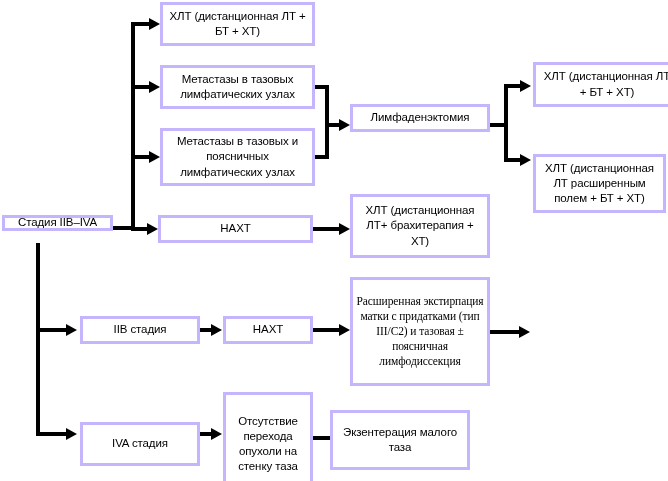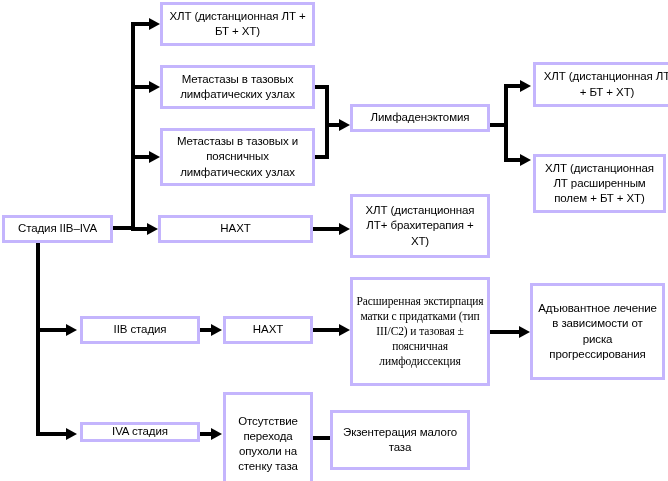--- a/index.html
+++ b/index.html
@@ -69,21 +69,21 @@
   </div>
 
   <div class="node" style="left:533px; top:62px; width:148px; height:45px;">
     <span>ХЛТ (дистанцион­ная ЛТ + БТ + ХТ)</span>
   </div>
 
   <div class="node" style="left:533px; top:131px; width:133px; height:59px;margin-top:23px;">
     <span>ХЛТ (дистанционная ЛТ расширенным полем + БТ + ХТ)</span>
   </div>
 
-  <div class="node" style="left:2px; top:215px; width:111px; height:28px;">
+  <div class="node" style="left:2px; top:215px; width:111px; height:16px;">
     <span>Стадия IIB–IVA</span>
   </div>
 
   <div class="node" style="left:158px; top:215px; width:155px; height:28px;">
     <span>НАХТ</span>
   </div>
 
   <div class="node" style="left:80px; top:316px; width:120px; height:28px;">
     <span>IIB стадия</span>
   </div>
@@ -93,25 +93,22 @@
   </div>
 
   <div class="node" style="left:223px; top:316px; width:90px; height:28px;">
     <span>НАХТ</span>
   </div>
 
   <div class="node" style="left:350px; top:277px; width:140px; height:109px;font-family:Liberation Serif, serif;">
     <span>Расширенная экстирпация матки с придатками (тип III/C2) и тазо­вая ± поясничная лимфодиссекция</span>
   </div>
 
-  <div class="node" style="left:530px; top:283px; width:135px; height:97px;">
-    <span>Адъювантное лечение в зависимости от риска прогрессирования</span>
-  </div>
 
-  <div class="node" style="left:80px; top:422px; width:120px; height:20px;">
+  <div class="node" style="left:80px; top:422px; width:120px; height:44px;">
     <span>IVA стадия</span>
   </div>
 
   <div class="node" style="left:223px; top:392px; width:90px; height:104px;">
     <span>Отсутствие перехода опухоли на стенку таза</span>
   </div>
 
   <div class="node" style="left:330px; top:410px; width:140px; height:60px;">
     <span>Экзентерация малого таза</span>
   </div>

